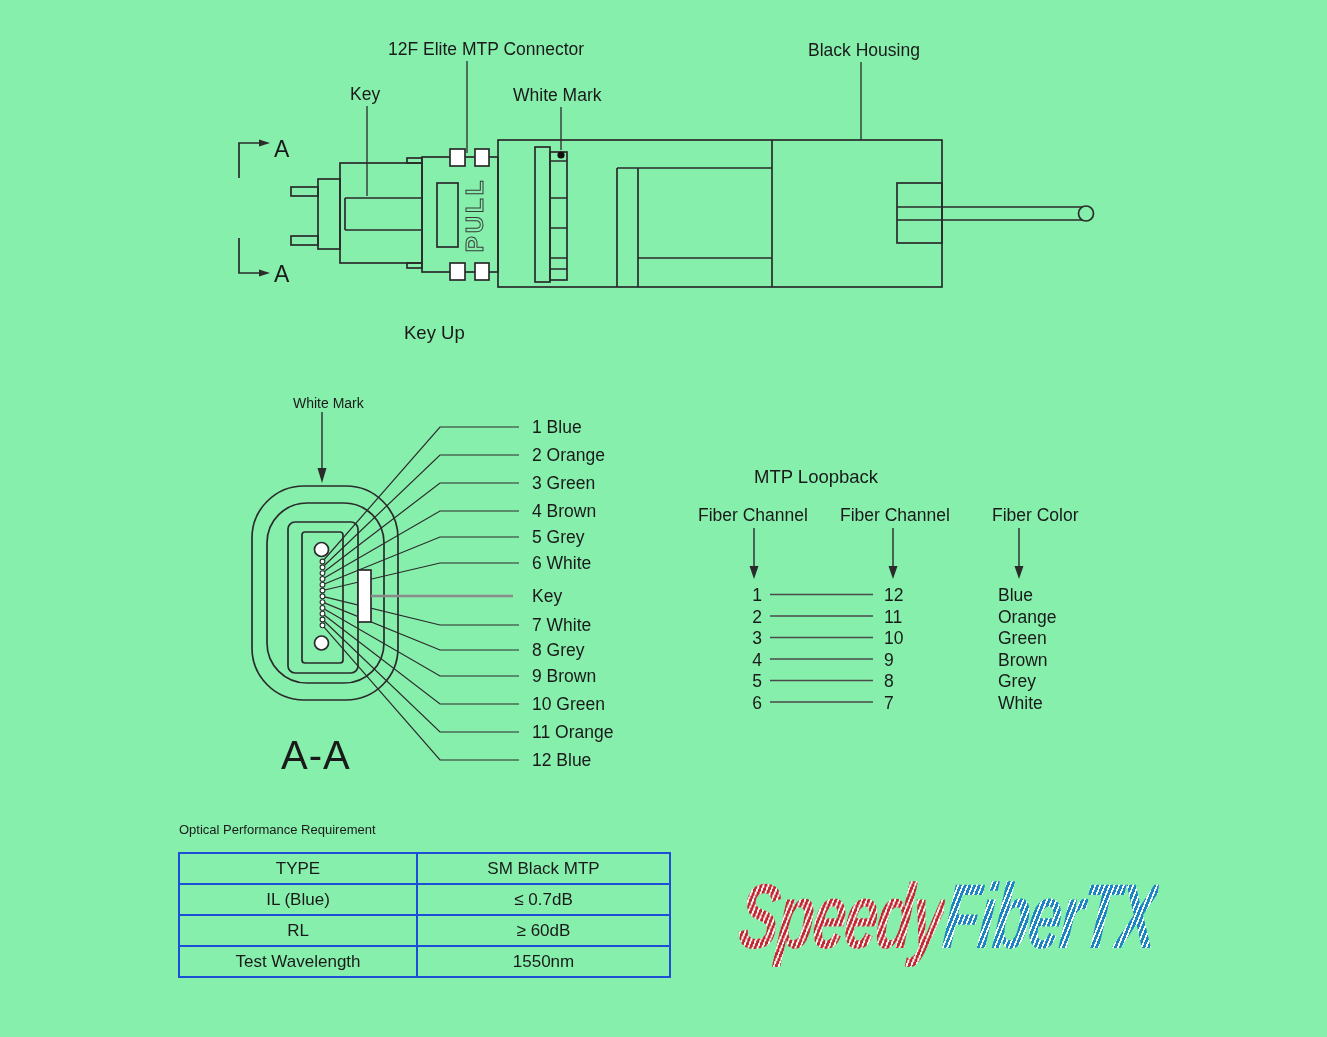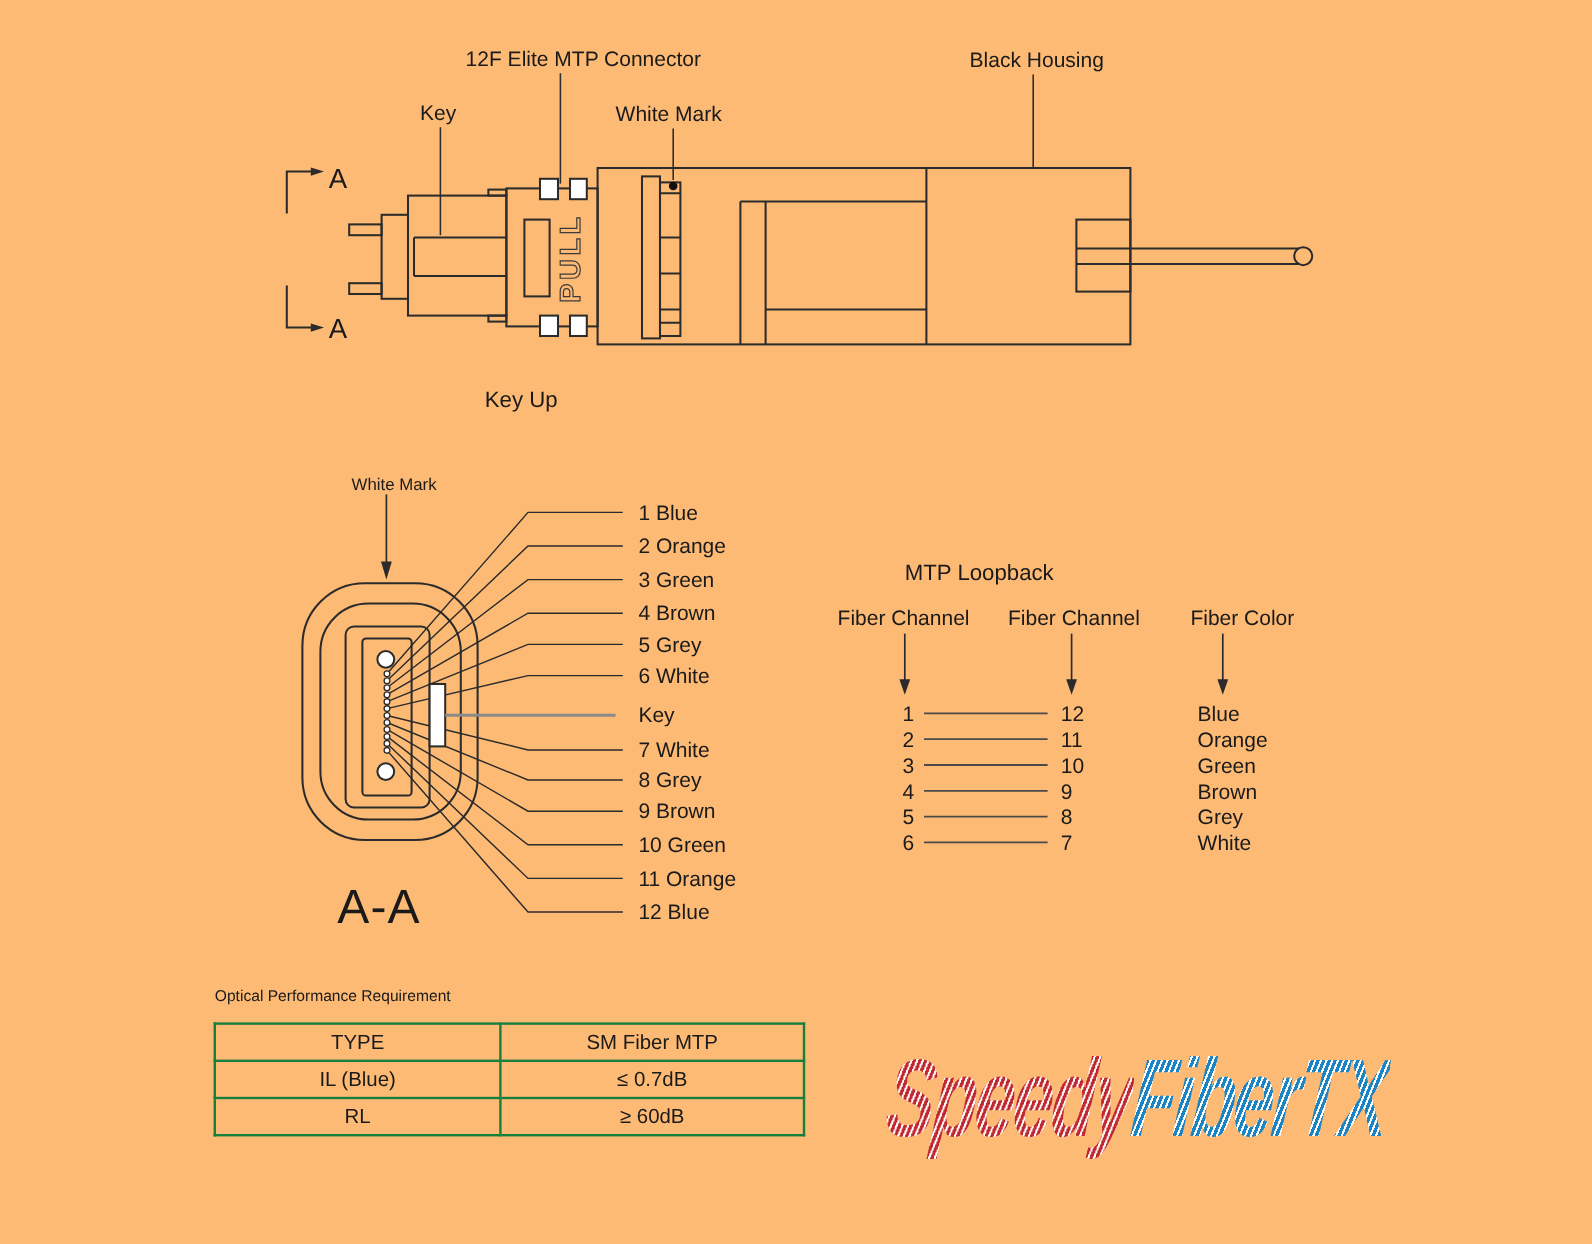--- a/index.html
+++ b/index.html
@@ -1,17 +1,17 @@
 <!DOCTYPE html>
 <html><head>
 <meta charset="utf-8">
 <style>
   html,body { margin:0; padding:0; background:#ffffff; }
   #page {
-    position:relative; width:1327px; height:1037px; background:#fdba74;
+    position:relative; width:1327px; height:1037px; background:#86efac;
     font-family:"Liberation Sans", sans-serif; color:#1a1a1a; overflow:hidden;
   }
   svg text {
     font-family:"Liberation Sans", sans-serif;
     fill:#1a1a1a;
   }
   .lbl   { font-size:17.5px; }
   .lbl-lg{ font-size:18.5px; }
   .lbl-sm{ font-size:14px; }
   .sec-a { font-size:23px; }
@@ -20,21 +20,21 @@
 
   
   #optical-title {
     position:absolute; left:179px; top:822px; font-size:13px;
   }
   #optical-table {
     position:absolute; left:178px; top:852px;
     border-collapse:collapse;
   }
   #optical-table td {
-    border:2px solid #15803d; text-align:center; font-size:17px;
+    border:2px solid #1d4ed8; text-align:center; font-size:17px;
     height:29px; padding:0;
   }
   #optical-table td.c1 { width:236px; }
   #optical-table td.c2 { width:251px; }
 
   
   #logo {
     position:absolute; left:744px; top:868px;
     font-style:italic; font-weight:bold; font-size:92px; line-height:1.05;
     white-space:nowrap; letter-spacing:-3px;
@@ -243,29 +243,33 @@
     </g>
   </g>
 </svg>
 
 
 <div id="optical-title">Optical Performance Requirement</div>
 <table id="optical-table">
   <tbody>
     <tr>
       <td class="c1">TYPE</td>
-      <td class="c2">SM Fiber MTP</td>
+      <td class="c2">SM Black MTP</td>
     </tr>
     <tr>
       <td class="c1">IL (Blue)</td>
       <td class="c2">≤ 0.7dB</td>
     </tr>
     <tr>
       <td class="c1">RL</td>
       <td class="c2">≥ 60dB</td>
+    </tr>
+    <tr>
+      <td class="c1">Test Wavelength</td>
+      <td class="c2">1550nm</td>
     </tr>
   </tbody>
 </table>
 
 
 <div id="logo">
   <span class="p1">Speedy</span><span class="p2">FiberTX</span>
 </div>
 
 </div>

